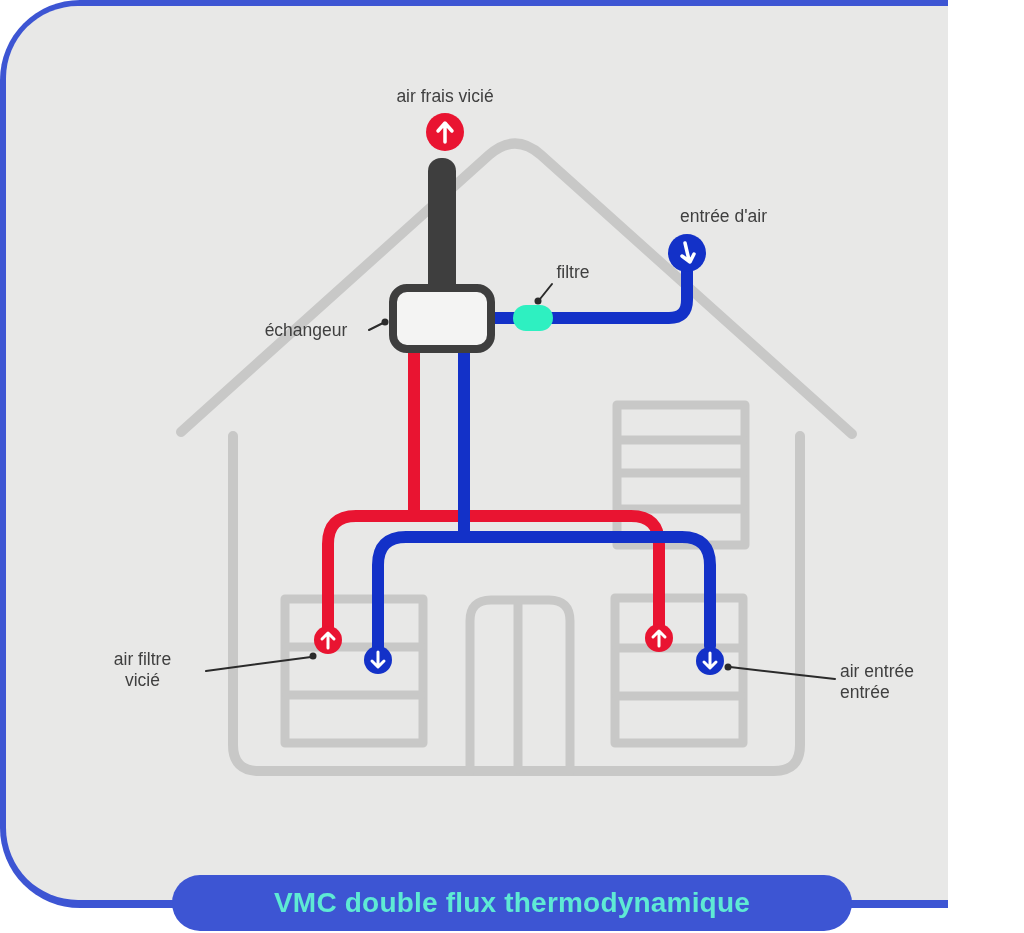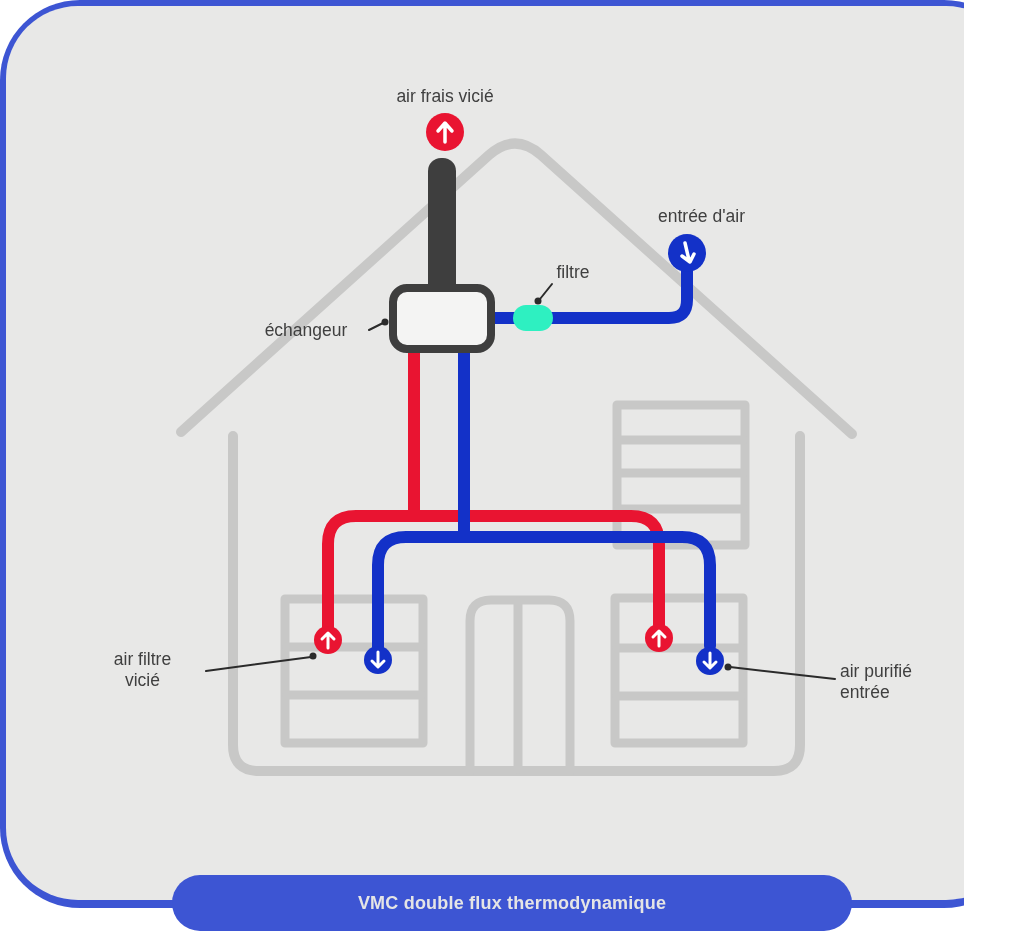--- a/index.html
+++ b/index.html
@@ -1,18 +1,18 @@
 <!DOCTYPE html>
 <html style="--canvas-bg: #ffffff; --panel-bg: #e8e8e7; --panel-border-blue: #3d55d3; --banner-blue: #3d55d3; --house-outline: #c8c8c7; --duct-dark: #3e3e3e; --exchanger-fill: #f4f4f3; --hot-air-red: #e91431; --cold-air-blue: #1331c8; --filter-mint: #2ef0c1; --label-text: #3f3f3f; --pointer-line: #2b2b2b;"><head>
 <meta charset="utf-8">
 <style>
   html,body{margin:0;padding:0;background:#ffffff;}
   #stage{
     position:relative;width:948px;height:933px;overflow:hidden;
-    font-family:"Liberation Sans",sans-serif;background:var(--canvas-bg,#fff);padding-left:16px;
+    font-family:"Liberation Sans",sans-serif;background:var(--canvas-bg,#fff);
   }
   #panel-border{
     position:absolute;left:0;top:0;width:1024px;height:908px;
     background:var(--panel-border-blue,#3d55d3);border-radius:80px;
   }
   #panel-bg{
     position:absolute;left:6px;top:6px;width:1012px;height:894px;
     background:var(--panel-bg,#e8e8e7);border-radius:72px;
   }
   svg{position:absolute;left:0;top:0;}
@@ -37,21 +37,21 @@
     font-size:17.5px;line-height:21px;white-space:nowrap;
   }
   .lbl.center{text-align:center;}
   .lbl.right{text-align:center;}
   #banner{
     position:absolute;left:172px;top:875px;width:680px;height:56px;
     background:var(--banner-blue,#3d55d3);border-radius:28px;
     display:flex;align-items:center;justify-content:center;
   }
   #banner-title{
-    color:#e5e5e5;font-weight:bold;font-size:18px;letter-spacing:.2px;
+    color:#5eead4;font-weight:bold;font-size:28px;letter-spacing:.2px;
   }
 </style>
 </head>
 <body>
 
 <div id="stage">
 
   <div id="panel-border"></div>
   <div id="panel-bg"></div>
 
@@ -129,33 +129,33 @@
       <circle class="pointer-dot" cx="538" cy="301" r="3.5"></circle>
       <path class="pointer" d="M 206 671 L 311 657"></path>
       <circle class="pointer-dot" cx="313" cy="656" r="3.5"></circle>
       <path class="pointer" d="M 835 679 L 730 667"></path>
       <circle class="pointer-dot" cx="728" cy="667" r="3.5"></circle>
     </g>
   </svg>
 
   <div class="lbl center" style="left:345px;top:86px;width:200px;">air frais vicié</div>
 
-  <div class="lbl center" style="left:609px;top:206px;width:185px;">entrée d'air</div>
+  <div class="lbl center" style="left:631px;top:206px;width:185px;">entrée d'air</div>
 
   <div class="lbl center" style="left:523px;top:262px;width:100px;">filtre</div>
 
   <div class="lbl right" style="left:245px;top:320px;width:122px;">échangeur</div>
 
   <div class="lbl right" style="left:85px;top:649px;width:115px;">
     <div>air filtre</div>
     <div>vicié</div>
   </div>
 
   <div class="lbl" style="left:840px;top:661px;width:140px;">
-    <div>air purifié</div>
+    <div>air entrée</div>
     <div>entrée</div>
   </div>
 
   <div id="banner">
     <span id="banner-title">VMC double flux thermodynamique</span>
   </div>
 
 </div>
 
 </body></html>

